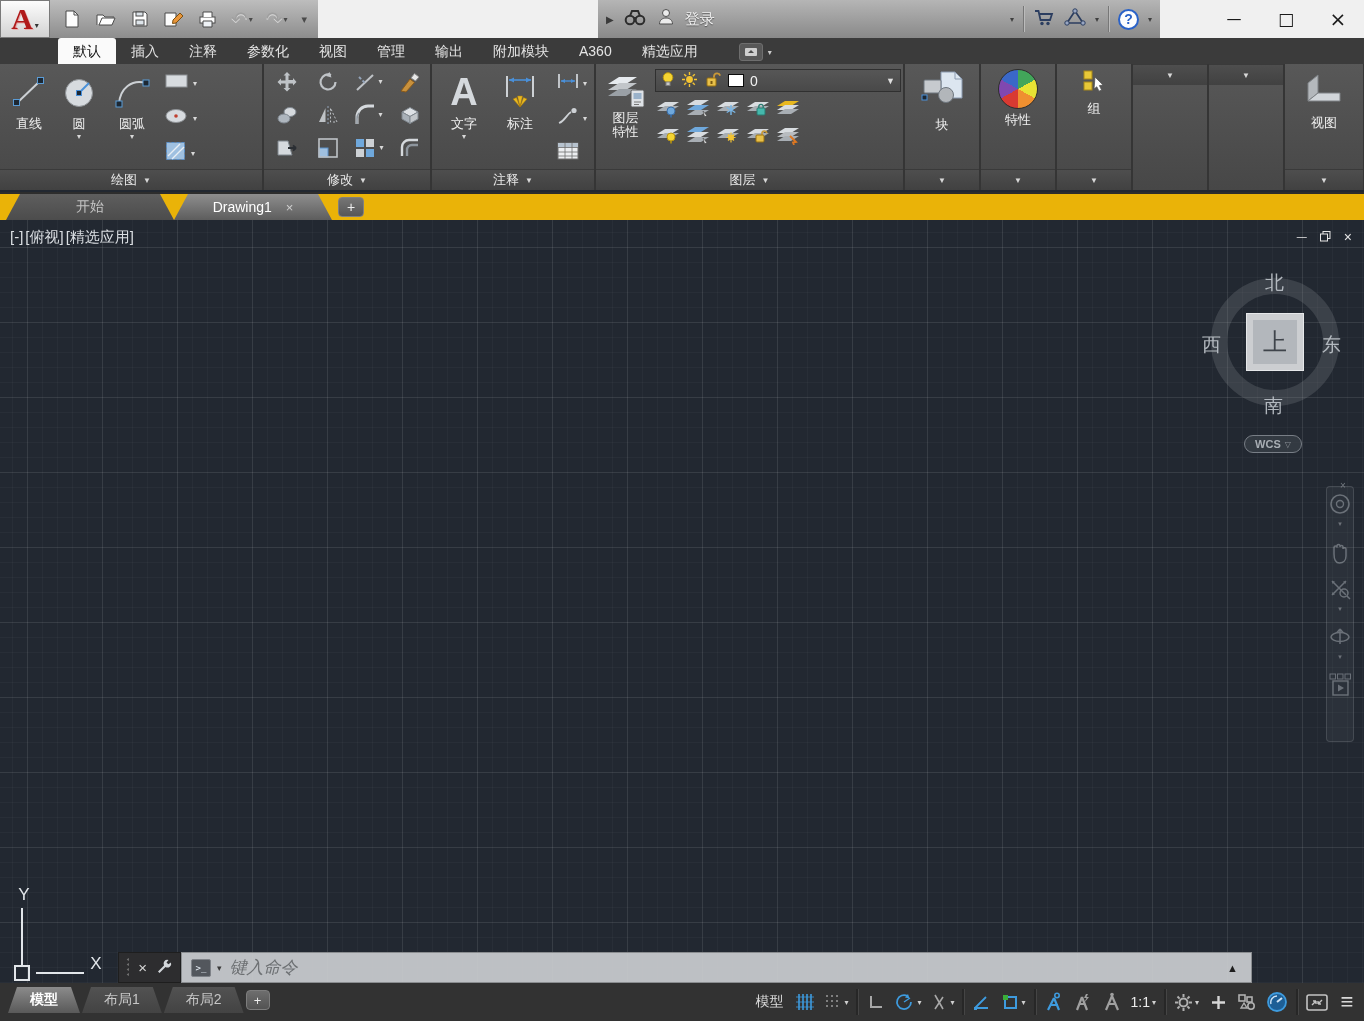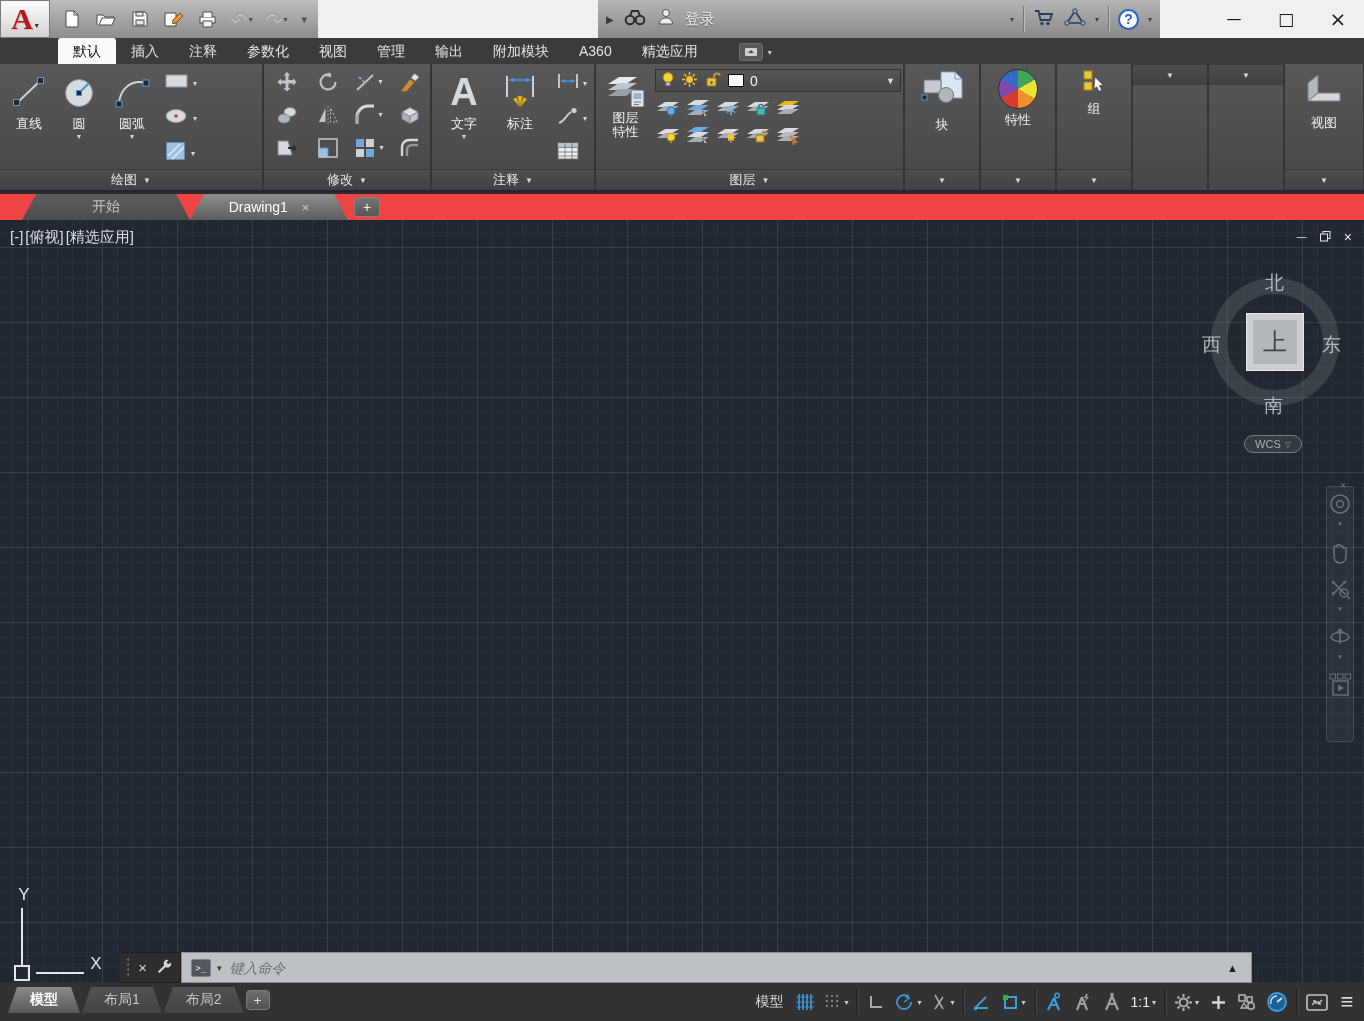--- a/index.html
+++ b/index.html
@@ -68,22 +68,22 @@
   .laycombo .c7{font-size:9px;color:#e0e0e0;margin-left:auto;}
   .swatch{width:16px;height:13px;background:#fff;border:1px solid #0a0a0a;}
   .laygrid{display:grid;grid-template-columns:repeat(5,30px);grid-auto-rows:27px;align-items:center;justify-items:center;}
   .panel.sm{width:74px;}
   .panel.sm .pcontent{flex-direction:column;align-items:center;justify-content:flex-start;color:#f0f0f0;
                       font-size:13px;gap:2px;padding-top:5px;}
   .colorwheel{width:40px;height:40px;border-radius:50%;border:1px solid #2e2e2e;
      background:conic-gradient(#42a65a 0 17%,#e8e334 17% 33%,#f09030 33% 50%,#d93a32 50% 67%,#8048b0 67% 83%,#3a68c8 83% 100%);}
 
   
-  .filetabs{position:absolute;top:192px;left:0;width:100%;height:28px;background:#ef4444;
-            border-top:2px solid #2d2d2d;display:flex;align-items:flex-end;padding-left:22px;}
+  .filetabs{position:absolute;top:192px;left:0;width:100%;height:28px;background:#eab308;
+            border-top:2px solid #2d2d2d;display:flex;align-items:flex-end;padding-left:6px;}
   .ftab{height:26px;display:flex;align-items:center;justify-content:center;font-size:14px;gap:14px;
         clip-path:polygon(14px 0,calc(100% - 14px) 0,100% 100%,0 100%);padding:0 26px;}
   .ftab.start{background:linear-gradient(#5e5e5e,#4c4c4c);color:#c4c4c4;width:168px;}
   .ftab.active{background:linear-gradient(#8e8e8e,#5d5d5d);color:#fff;width:158px;}
   .ftab .x{color:#cfcfcf;font-size:13px;}
   .fplus{width:26px;height:20px;margin:0 0 3px 6px;background:linear-gradient(#757575,#575757);
          border:1px solid #808080;border-radius:4px;color:#eee;font-size:14px;display:flex;
          align-items:center;justify-content:center;line-height:1;}
 
   
@@ -101,21 +101,21 @@
   
   .vc-ring{position:absolute;left:1211px;top:58px;width:128px;height:128px;border-radius:50%;
            border:16px solid rgba(150,155,161,0.22);}
   .vc-face{position:absolute;left:1246px;top:93px;width:58px;height:58px;background:#ccced1;
            border:1px solid #e6e8ea;display:flex;align-items:center;justify-content:center;}
   .vc-face .inner{width:44px;height:44px;background:#b3b7bc;display:flex;align-items:center;
                   justify-content:center;font-size:24px;color:#3f444b;}
   .vc-dir{position:absolute;font-size:19px;color:rgba(200,206,212,0.85);}
   .wcs{position:absolute;left:1244px;top:215px;width:58px;height:18px;border:1px solid #787e86;
        border-radius:9px;background:rgba(66,72,80,0.55);display:flex;align-items:center;
-       justify-content:center;gap:4px;font-size:11px;color:#a8aeb4;}
+       justify-content:center;gap:4px;font-size:11px;color:#a8aeb4;font-weight:bold;}
   .wcs .c7{font-size:8px;color:#8a9096;}
 
   
   .navbar{position:absolute;left:1326px;top:266px;width:28px;height:256px;border-radius:4px;
           background:rgba(128,134,140,0.10);border:1px solid rgba(165,170,176,0.22);
           display:flex;flex-direction:column;align-items:center;padding-top:6px;gap:7px;}
   .navbar svg{opacity:0.42;}
   .nav-x{position:absolute;left:1340px;top:260px;color:rgba(190,195,200,0.5);font-size:10px;}
   .nav-c{color:rgba(190,195,200,0.45);font-size:7px;line-height:4px;}
 
@@ -126,21 +126,21 @@
   .gripdots{width:9px;height:21px;background-image:radial-gradient(#6e6e6e 1.1px,transparent 1.1px);
             background-size:4.5px 5px;}
   .cmd-x{color:#d6d6d6;font-size:15px;}
   .cmd-input{width:1071px;background:rgba(203,205,208,0.92);border:1px solid #8a8d90;
              display:flex;align-items:center;gap:6px;padding:0 9px;}
   .prompt-box{width:20px;height:18px;background:#53575d;border:1px solid #7e8288;border-radius:2px;
               color:#e8f0f8;font-size:9px;font-family:"DejaVu Sans Mono",monospace;
               display:flex;align-items:center;justify-content:center;}
   .cmd-c{font-size:9px;color:#3a3a3a;}
   .cmd-field{flex:1;border:none;background:transparent;outline:none;font-style:italic;
-             font-size:14px;color:#6d7073;font-family:inherit;}
+             font-size:17px;color:#6d7073;font-family:inherit;}
   .cmd-field::placeholder{color:#6d7073;font-style:italic;}
   .cmd-up{color:#1e1e1e;font-size:11px;margin-right:4px;}
 
   
   .statusbar{position:absolute;top:983px;left:0;width:100%;height:38px;background:#323232;}
   .ltabs{position:absolute;left:8px;top:2px;display:flex;align-items:flex-end;gap:2px;height:28px;}
   .ltab{height:26px;display:flex;align-items:center;justify-content:center;font-size:14px;
         clip-path:polygon(9px 0,calc(100% - 9px) 0,100% 100%,0 100%);padding:0 22px;}
   .ltab.active{background:linear-gradient(#8b8b8b,#595959);color:#fff;font-weight:bold;}
   .ltab.idle{background:linear-gradient(#525252,#434343);color:#c6c6c6;}

